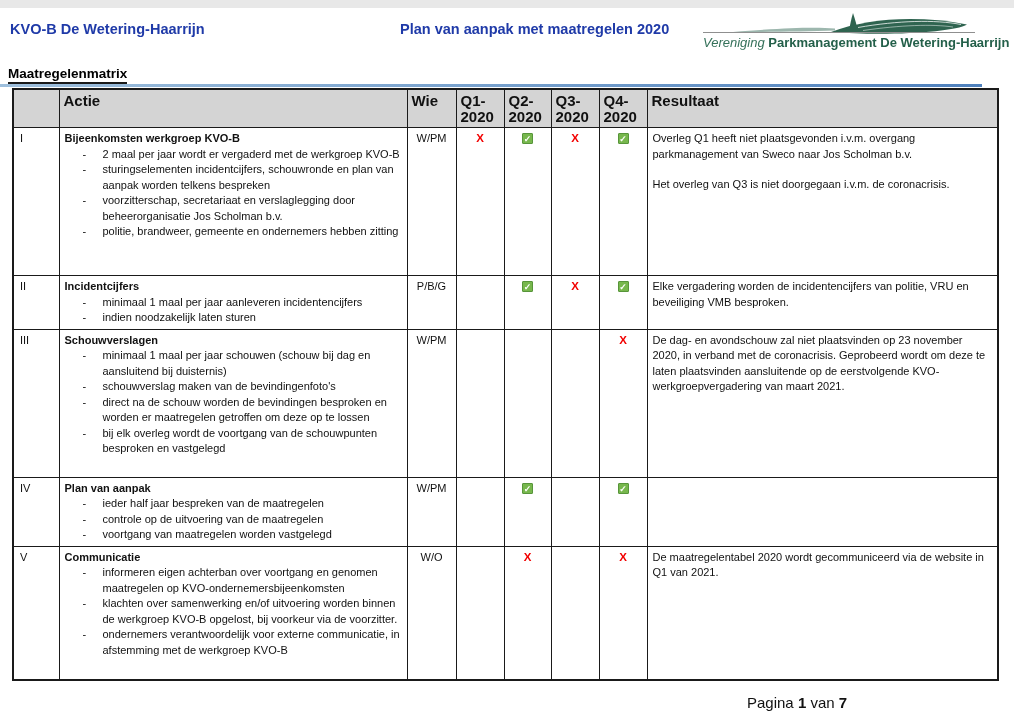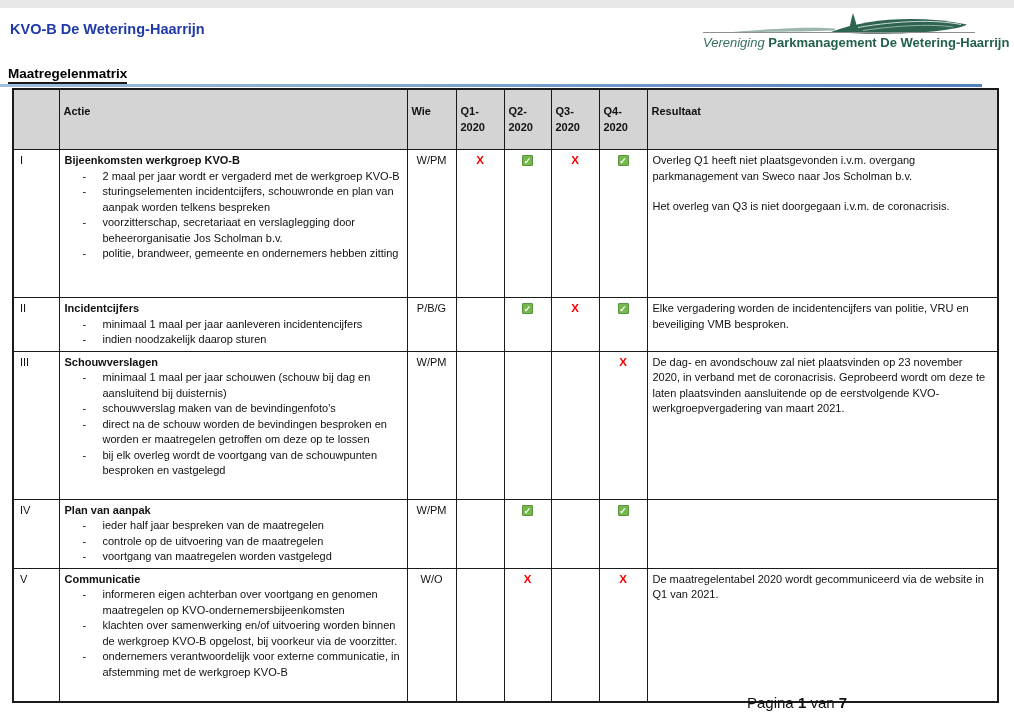--- a/index.html
+++ b/index.html
@@ -42,21 +42,21 @@
   
   table.matrix {
     position:absolute; left:12px; top:80px; width:985px;
     border-collapse:collapse; table-layout:fixed;
     font-size:11px; line-height:15.5px;
   }
   table.matrix, .matrix th, .matrix td { border:1px solid #1a1a1a; }
   table.matrix { border-width:2px; }
   .matrix th {
     background:#d4d4d4; text-align:left; vertical-align:top;
-    font-size:11px; font-weight:bold; padding:14px 4px; height:30px;
+    font-size:15px; font-weight:bold; padding:3px 4px; height:30px;
   }
   .matrix td { vertical-align:top; padding:3px 5px; }
   td.c-num { padding-left:6px; }
   td.c-wie, td.c-mark { text-align:center; padding-left:2px; padding-right:2px; }
   .row-title { font-weight:bold; }
   ul.bullets { list-style:none; margin:0; padding:0 0 0 14px; }
   ul.bullets li { position:relative; padding-left:24px; }
   ul.bullets li::before { content:"-"; position:absolute; left:4px; top:0; }
   .res p { margin:0; }
   .res p + p { margin-top:15px; }
@@ -72,20 +72,21 @@
   .footer-version { position:absolute; left:163px; top:720px; font-size:14px; }
   .footer-page { position:absolute; left:747px; top:686px; font-size:15px; }
   .footer-page b { font-weight:bold; }
 </style>
 </head>
 <body>
 
 <div class="page">
 
   <div class="title-left">KVO-B De Wetering-Haarrijn</div>
+  <div class="title-center">Plan van aanpak met maatregelen 2020</div>
 
   <div class="logo">
     <svg class="logo-swoosh" viewBox="0 0 272 24" xmlns="http://www.w3.org/2000/svg">
       <path d="M30,21 C80,17 110,16 132,17.5 L132,19.5 C100,20.5 60,21.2 30,21 Z" fill="#9db7ae"></path>
       <path d="M150,2 C152,8 154,15 155,21 L146,21 C147,13 148.5,7 150,2 Z" fill="#2f6450"></path>
       <path d="M128,21 C165,7 215,4 264,13.5 C252,21 185,25.5 128,21 Z" fill="#2f6450"></path>
       <path d="M155,16.5 C195,9.5 232,8.5 258,13.5" stroke="#ffffff" stroke-width="1" fill="none" opacity="0.75"></path>
       <path d="M160,19.5 C198,14 230,13 250,16" stroke="#ffffff" stroke-width="0.8" fill="none" opacity="0.6"></path>
     </svg>
     <div class="logo-rule"></div>
@@ -146,21 +147,21 @@
           <p>Het overleg van Q3 is niet doorgegaan i.v.m. de coronacrisis.</p>
         </td>
       </tr>
 
       <tr class="rh-2">
         <td class="c-num">II</td>
         <td>
           <div class="row-title">Incidentcijfers</div>
           <ul class="bullets">
             <li>minimaal 1 maal per jaar aanleveren incidentencijfers</li>
-            <li>indien noodzakelijk daarop sturen</li>
+            <li>indien noodzakelijk laten sturen</li>
           </ul>
         </td>
         <td class="c-wie">P/B/G</td>
         <td class="c-mark"></td>
         <td class="c-mark"><span class="check-icon">✓</span></td>
         <td class="c-mark"><span class="cross-icon">X</span></td>
         <td class="c-mark"><span class="check-icon">✓</span></td>
         <td class="res">
           <p>Elke vergadering worden de incidentencijfers van politie, VRU en beveiliging VMB besproken.</p>
         </td>

